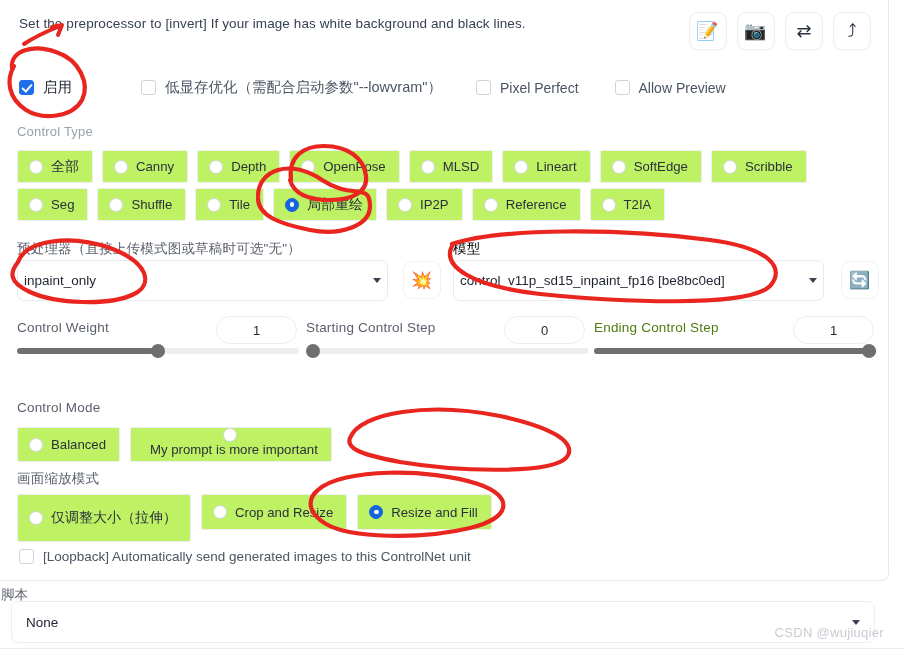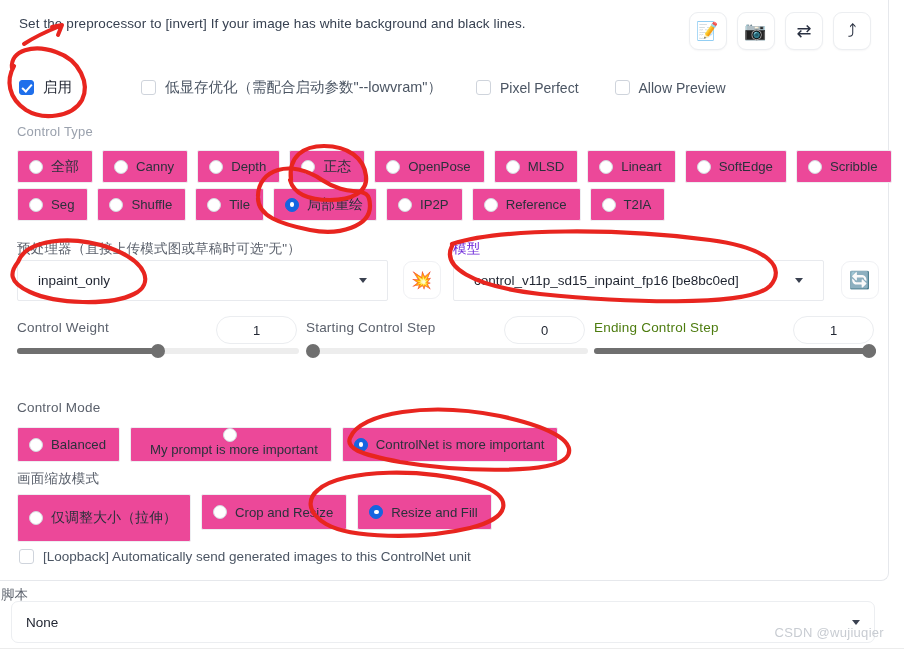--- a/index.html
+++ b/index.html
@@ -65,21 +65,21 @@
   .cblabel.cn { font-size: 14.5px; }
   .cblabel.grey { color: #4b5563; }
 
   
   .seclabel { position: absolute; font-size: 13px; color: #9aa1ad; letter-spacing: .2px; }
 
   
   .pillrow { position: absolute; display: flex; gap: 9px; }
   .pill {
     height: 33px;
-    background: #ec4899;
+    background: #bef264;
     border: 1px solid #edeef1;
     border-radius: 2px;
     display: flex; align-items: center;
     padding: 0 13px 0 11px;
     white-space: nowrap;
   }
   .radio {
     width: 14px; height: 14px; border-radius: 50%;
     border: 1px solid #d3d7de; background: #fff;
     flex: 0 0 auto; position: relative;
@@ -89,22 +89,22 @@
     content: ""; position: absolute; left: 3.8px; top: 3.8px;
     width: 4.6px; height: 4.6px; border-radius: 50%; background: #fff;
   }
   .plabel { margin-left: 8px; font-size: 13.2px; color: #2b313c; }
   .plabel.cn { font-size: 14px; }
 
   
   .dd {
     position: absolute; height: 41px;
     background: #ffffff; border: 1px solid #e8eaee;
-    border-radius: 2px;
-    display: flex; align-items: center; padding: 0 20px;
+    border-radius: 7px;
+    display: flex; align-items: center; padding: 0 6px;
   }
   .dd .val { font-size: 13.5px; color: #1f2430; flex: 1 1 auto;
              overflow: hidden; text-overflow: ellipsis; white-space: nowrap; }
   .caret {
     width: 0; height: 0; flex: 0 0 auto;
     border-left: 4.5px solid transparent; border-right: 4.5px solid transparent;
     border-top: 5.5px solid #3a4150;
   }
   .sq-btn {
     position: absolute; width: 38px; height: 38px;
@@ -197,24 +197,20 @@
       <div class="pill">
         <span class="radio"></span>
         <span class="plabel">Canny</span>
       </div>
       <div class="pill">
         <span class="radio"></span>
         <span class="plabel">Depth</span>
       </div>
       <div class="pill">
         <span class="radio"></span>
-        <span class="plabel cn">正态</span>
-      </div>
-      <div class="pill">
-        <span class="radio"></span>
         <span class="plabel">OpenPose</span>
       </div>
       <div class="pill">
         <span class="radio"></span>
         <span class="plabel">MLSD</span>
       </div>
       <div class="pill">
         <span class="radio"></span>
         <span class="plabel">Lineart</span>
       </div>
@@ -260,21 +256,21 @@
     </div>
 
     <div class="seclabel" style="left:17px; top:240px; font-size:13.5px; color:#5b616c;">预处理器（直接上传模式图或草稿时可选"无"）</div>
     <div class="dd" style="left:17px; top:260px; width:371px;">
       <span class="val">inpaint_only</span>
       <span class="caret"></span>
     </div>
 
     <div class="sq-btn" style="left:403px; top:261px;">💥</div>
 
-    <div class="seclabel" style="left:453px; top:240px; font-size:13.5px; color:#6d28d9;font-family:Liberation Serif, serif;">模型</div>
+    <div class="seclabel" style="left:453px; top:240px; font-size:13.5px; color:#000000;font-family:Liberation Serif, serif;">模型</div>
     <div class="dd" style="left:453px; top:260px; width:371px;">
       <span class="val">control_v11p_sd15_inpaint_fp16 [be8bc0ed]</span>
       <span class="caret"></span>
     </div>
 
     <div class="sq-btn" style="left:841px; top:261px;">🔄</div>
 
     <div class="seclabel" style="left:17px; top:320px; font-size:13.5px; color:#5b616c;">Control Weight</div>
     <div class="numbox" style="left:216px; top:316px;">1</div>
     <div class="slider" style="left:17px; top:346px; width:282px;">
@@ -301,24 +297,20 @@
 
     <div class="seclabel" style="left:17px; top:400px; font-size:13.5px; color:#5b616c;">Control Mode</div>
     <div class="pillrow" style="left:17px; top:427px; gap:10px;">
       <div class="pill" style="height:35px;">
         <span class="radio"></span>
         <span class="plabel">Balanced</span>
       </div>
       <div class="pill" style="height:35px;flex-direction:column;">
         <span class="radio"></span>
         <span class="plabel">My prompt is more important</span>
-      </div>
-      <div class="pill" style="height:35px;">
-        <span class="radio on"></span>
-        <span class="plabel">ControlNet is more important</span>
       </div>
     </div>
 
     <div class="seclabel" style="left:17px; top:470px; font-size:13.5px; color:#5b616c;">画面缩放模式</div>
     <div class="pillrow" style="left:17px; top:494px; gap:10px;">
       <div class="pill" style="height:48px;">
         <span class="radio"></span>
         <span class="plabel cn">仅调整大小（拉伸）</span>
       </div>
       <div class="pill" style="height:36px;">

